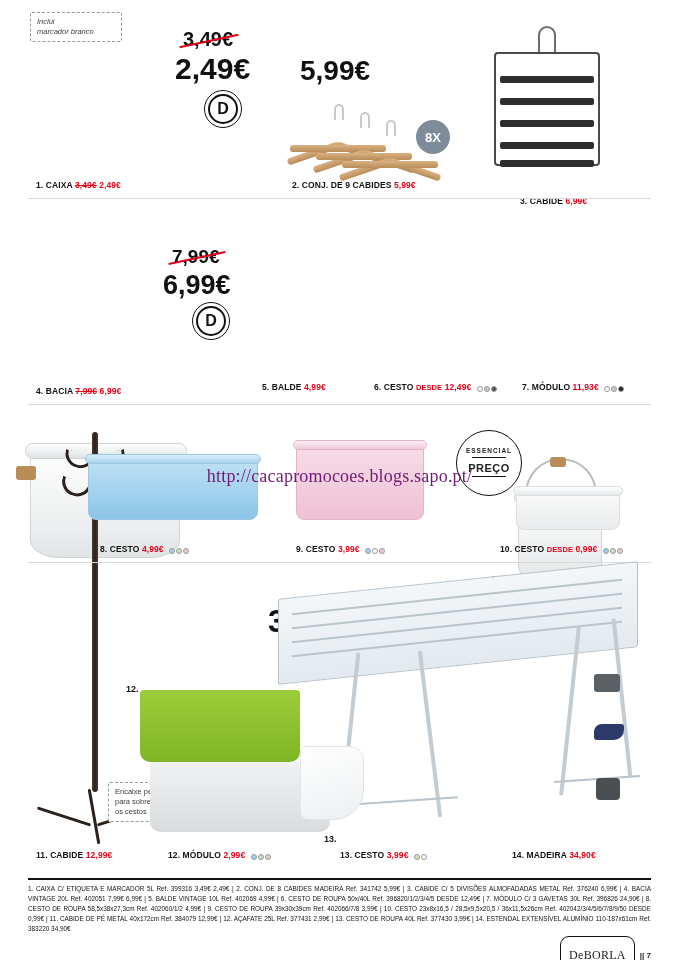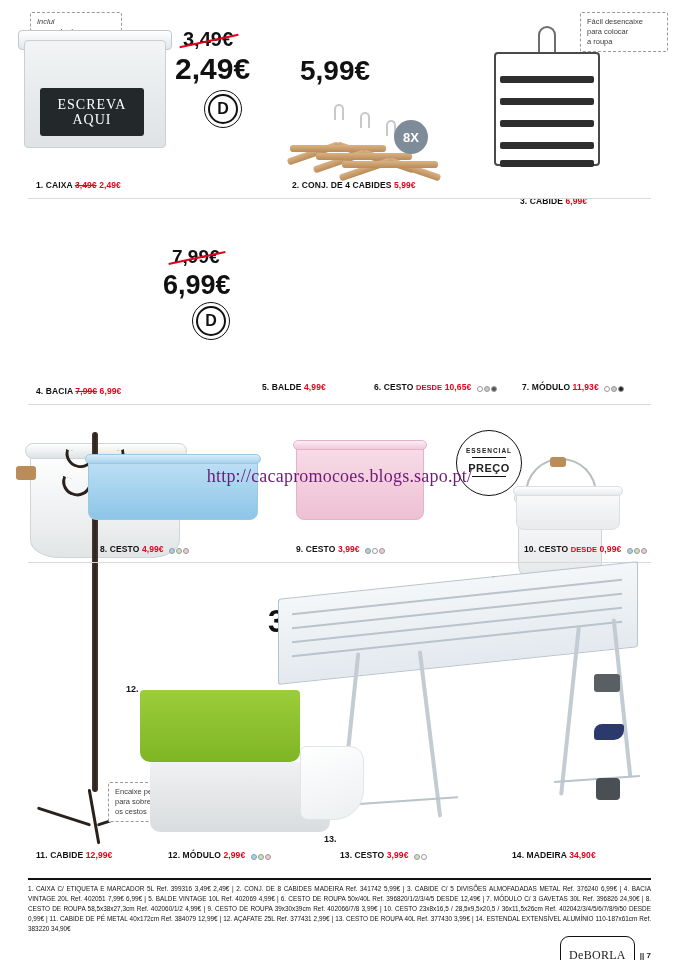--- a/index.html
+++ b/index.html
@@ -250,28 +250,20 @@
 </head>
 <body>
 
 <div class="page">
 
   <div class="note note-dash" style="left:30px; top:12px; width:92px;font-style:italic;">
     <span style="white-space:pre-line">Inclui
 marcador branco</span>
   </div>
 
-  <div class="obj" style="left:0;top:0;width:200px;height:170px;">
-    <div class="box-lid"></div>
-    <div class="box-body"></div>
-    <div class="chalk">
-      <span>ESCREVA</span>
-      <span>AQUI</span>
-    </div>
-  </div>
 
   <div class="strike" style="left:183px; top:28px;">3,49€</div>
   <div class="bigprice" style="left:175px; top:52px; font-size:30px;">2,49€</div>
   <div class="dstamp" style="left:208px; top:94px;">
       <span>D</span>
     </div>
 
   <div class="bigprice" style="left:300px; top:55px; font-size:28px;">5,99€</div>
 
   <div class="obj" style="left:290px;top:92px;width:160px;height:80px;">
@@ -287,49 +279,44 @@
         <div class="sideR"></div>
         <div class="bar"></div>
       </div>
     <div class="hanger" style="left:52px; top:30px;">
         <div class="hook"></div>
         <div class="sideL"></div>
         <div class="sideR"></div>
         <div class="bar"></div>
       </div>
   </div>
-  <div class="badge8x" style="left:394px; top:120px;align-items:center;">
+  <div class="badge8x" style="left:416px; top:120px;align-items:center;">
       <span>8X</span>
     </div>
 
-  <div class="note note-dash" style="left:580px; top:12px; width:88px;">
-    <span style="white-space:pre-line">Fácil desencaixe
-para colocar
-a roupa</span>
-  </div>
 
   <div class="mh">
     <div class="hook"></div>
     <div class="frame"></div>
     <div class="rod" style="top:40px;"></div>
     <div class="rod" style="top:62px;"></div>
     <div class="rod" style="top:84px;"></div>
     <div class="rod" style="top:106px;"></div>
     <div class="rod" style="top:124px;"></div>
   </div>
 
   <div class="cap" style="left:36px; top:180px;">
     <span class="num">1.</span>
     <span>CAIXA</span>
     <span class="old">3,49€</span>
     <span class="price">2,49€</span>
   </div>
   <div class="cap" style="left:292px; top:180px;">
     <span class="num">2.</span>
-    <span>CONJ. DE 4 CABIDES</span>
+    <span>CONJ. DE 9 CABIDES</span>
     <span class="price">5,99€</span>
   </div>
   <div class="cap" style="left:520px; top:196px;">
     <span class="num">3.</span>
     <span>CABIDE</span>
     <span class="price">6,99€</span>
   </div>
 
   <div class="rule" style="top:198px;"></div>
 
@@ -370,21 +357,21 @@
   </div>
   <div class="cap" style="left:262px; top:382px;">
     <span class="num">5.</span>
     <span>BALDE</span>
     <span class="price">4,99€</span>
   </div>
   <div class="cap" style="left:374px; top:382px;">
     <span class="num">6.</span>
     <span>CESTO</span>
     <span class="desde">DESDE</span>
-    <span class="price">10,65€</span>
+    <span class="price">12,49€</span>
     <span class="dots">
       <span class="dot" style="background:#ffffff"></span><span class="dot" style="background:#c8c8c8"></span><span class="dot" style="background:#555555"></span>
     </span>
   </div>
   <div class="cap" style="left:522px; top:382px;">
     <span class="num">7.</span>
     <span>MÓDULO</span>
     <span class="price">11,93€</span>
     <span class="dots">
       <span class="dot" style="background:#ffffff"></span><span class="dot" style="background:#c8c8c8"></span><span class="dot" style="background:#222222"></span>
@@ -440,21 +427,21 @@
     </span>
   </div>
   <div class="cap" style="left:296px; top:544px;">
     <span class="num">9.</span>
     <span>CESTO</span>
     <span class="price">3,99€</span>
     <span class="dots">
       <span class="dot" style="background:#9fd2ef"></span><span class="dot" style="background:#ffffff"></span><span class="dot" style="background:#f3c6d8"></span>
     </span>
   </div>
-  <div class="cap" style="left:524px; top:544px;">
+  <div class="cap" style="left:500px; top:544px;">
     <span class="num">10.</span>
     <span>CESTO</span>
     <span class="desde">DESDE</span>
     <span class="price">0,99€</span>
     <span class="dots">
       <span class="dot" style="background:#9fd2ef"></span><span class="dot" style="background:#c9e3b8"></span><span class="dot" style="background:#f3c6d8"></span>
     </span>
   </div>
 
   <div class="rule" style="top:562px;"></div>

